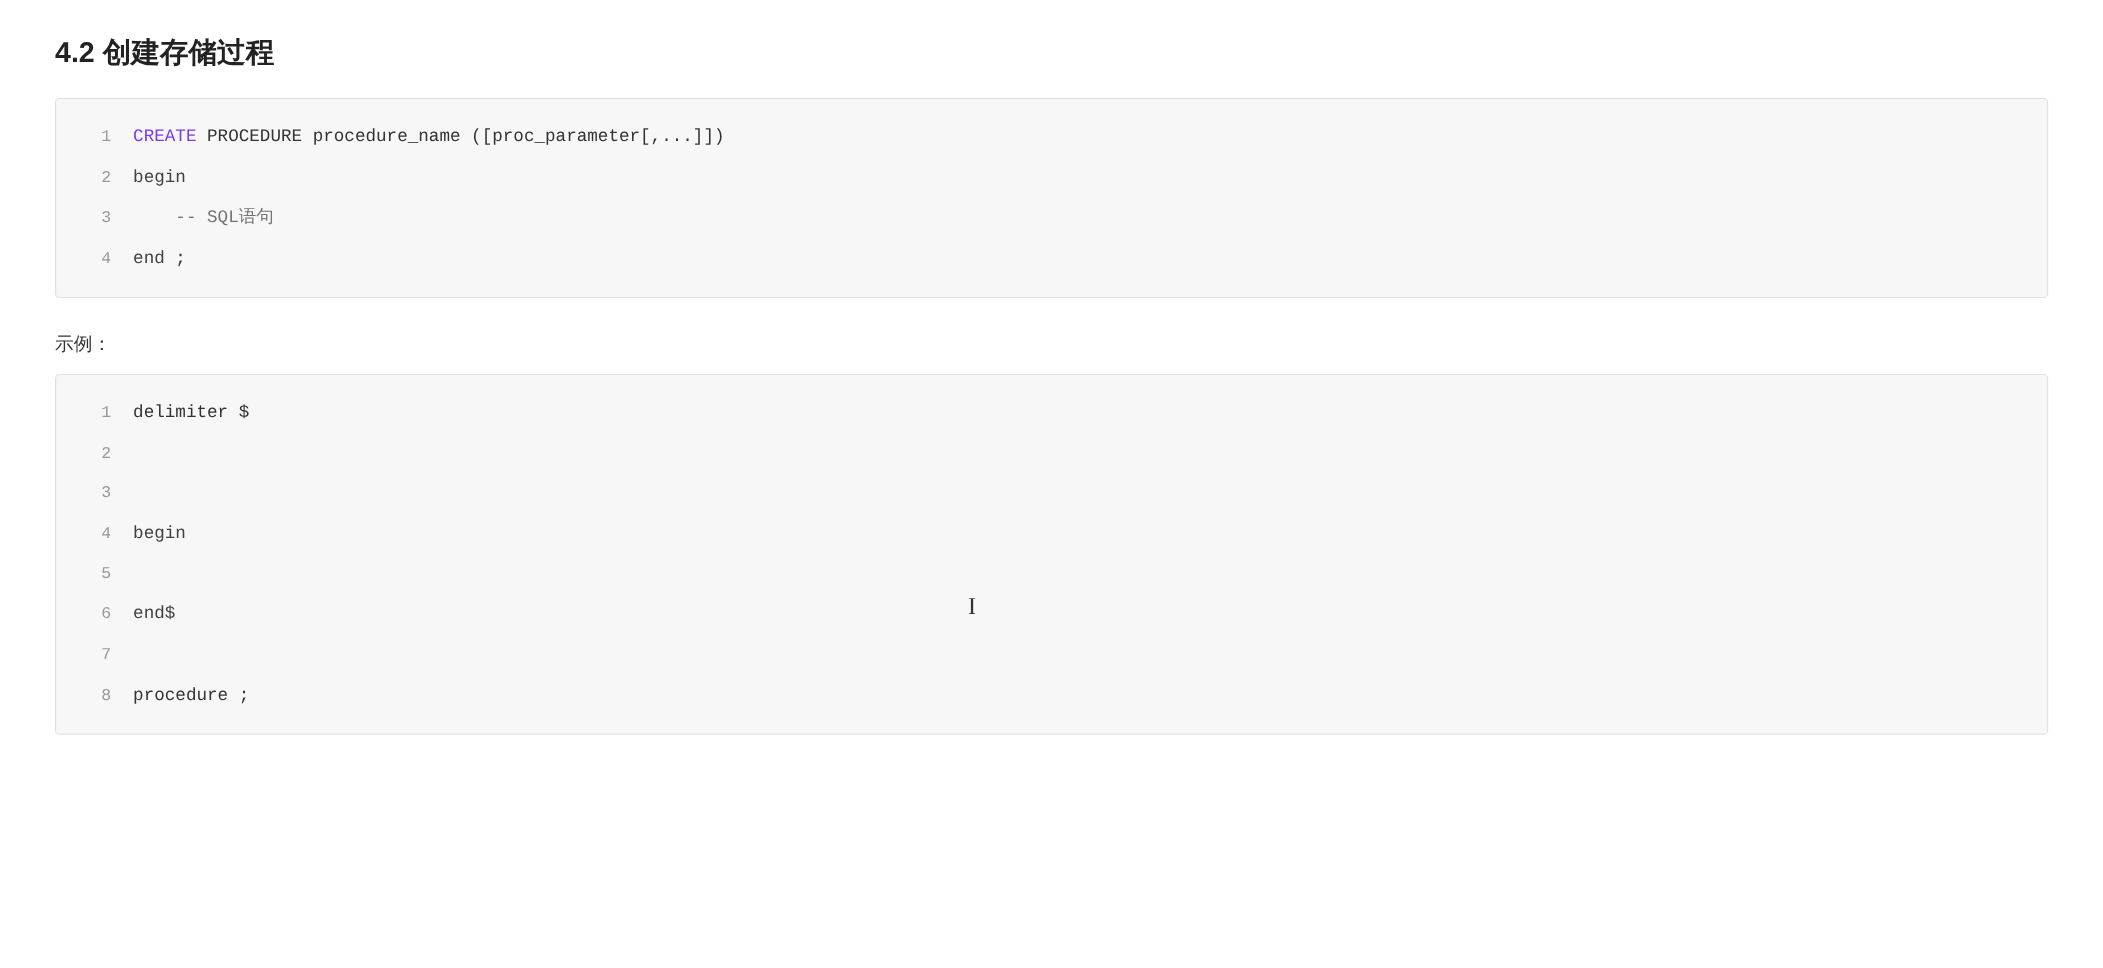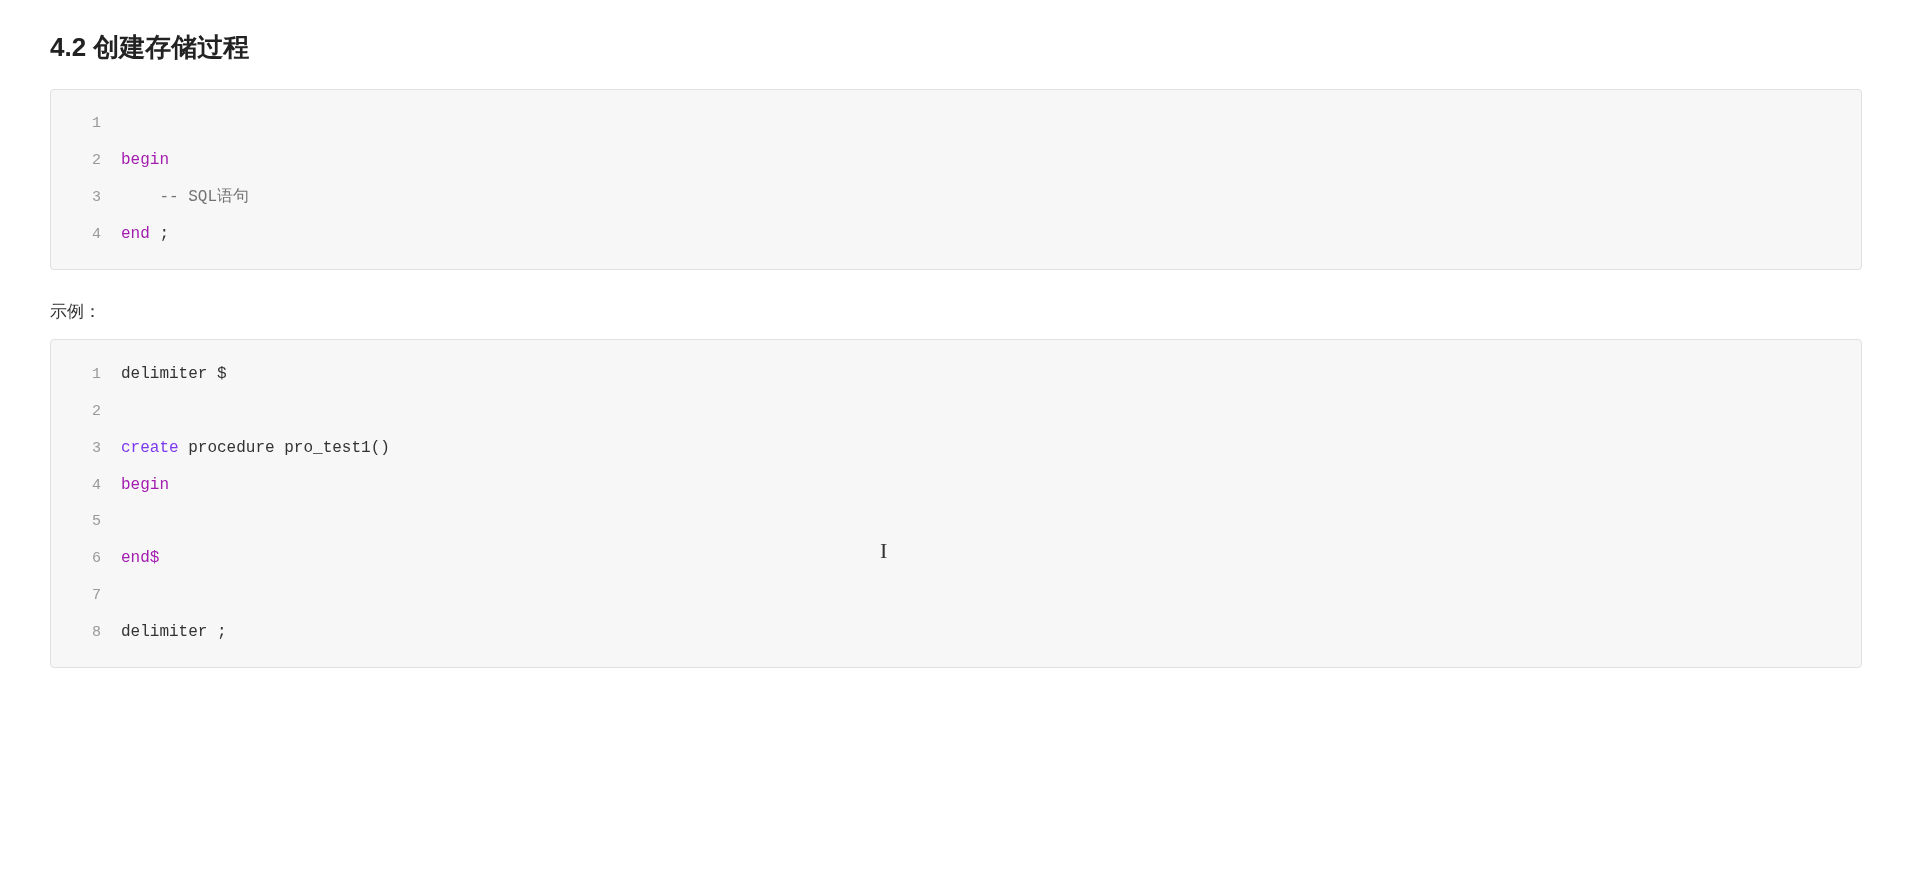--- a/index.html
+++ b/index.html
@@ -68,21 +68,21 @@
     .kw-create {
       color: #7c3aed; 
       font-weight: normal;
     }
 
     .kw-purple {
       color: #7c3aed;
     }
 
     .kw-begin-end {
-      color: #a21caf;
+      color: #404040;
     }
 
     .kw-comment {
       color: #737373; 
     }
 
     .kw-string {
       color: #d97706;
     }
 
@@ -99,20 +99,21 @@
 </head>
 <body>
 
 <h1 class="page-title">4.2 创建存储过程</h1>
 
 <div class="code-block-wrapper">
   <div class="code-block">
 
     <div class="code-line">
       <span class="line-number">1</span>
+      <span class="code-content"><span class="kw-create">CREATE</span><span> PROCEDURE procedure_name ([proc_parameter[,...]])</span></span>
     </div>
 
     <div class="code-line">
       <span class="line-number">2</span>
       <span class="code-content kw-begin-end">begin</span>
     </div>
 
     <div class="code-line">
       <span class="line-number">3</span>
       <span class="code-content kw-comment">    -- SQL语句</span>
@@ -135,21 +136,20 @@
       <span class="code-content">delimiter $</span>
     </div>
 
     <div class="code-line">
       <span class="line-number">2</span>
       <span class="code-content"> </span>
     </div>
 
     <div class="code-line">
       <span class="line-number">3</span>
-      <span class="code-content"><span class="kw-purple">create</span><span> procedure pro_test1()</span></span>
     </div>
 
     <div class="code-line">
       <span class="line-number">4</span>
       <span class="code-content kw-begin-end">begin</span>
     </div>
 
     <div class="code-line">
       <span class="line-number">5</span>
     </div>
@@ -159,18 +159,18 @@
       <span class="code-content kw-begin-end">end$</span>
     </div>
 
     <div class="code-line">
       <span class="line-number">7</span>
       <span class="code-content"> </span>
     </div>
 
     <div class="code-line">
       <span class="line-number">8</span>
-      <span class="code-content">delimiter ;</span>
+      <span class="code-content">procedure ;</span>
     </div>
   </div>
 </div>
 
 <div style="position:fixed; top:540px; left:880px; font-size:22px; color:#333; pointer-events:none; line-height:1; font-family: serif;">I</div>
 
 </body></html>

